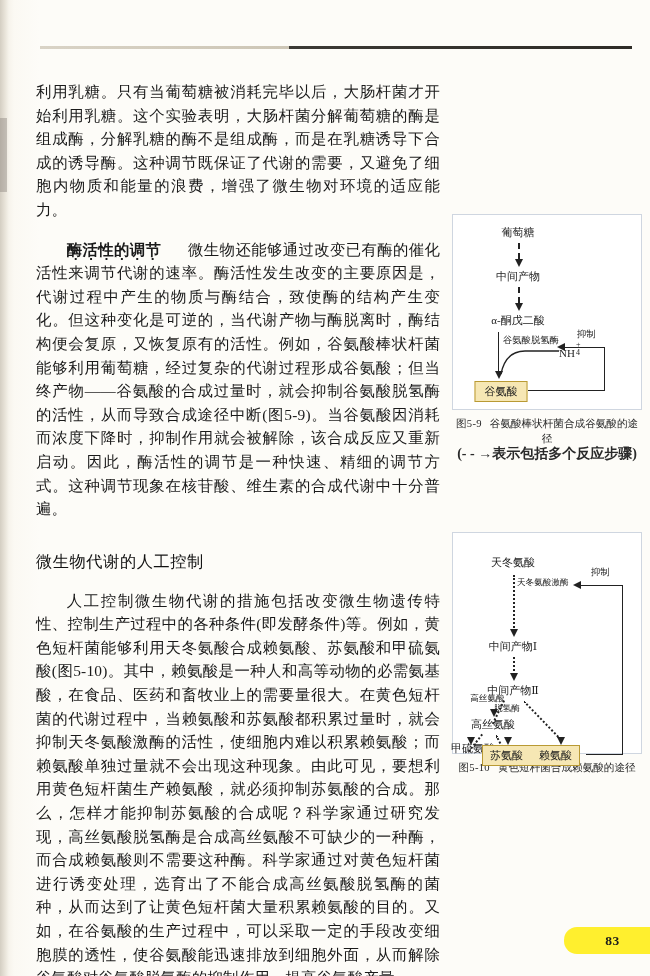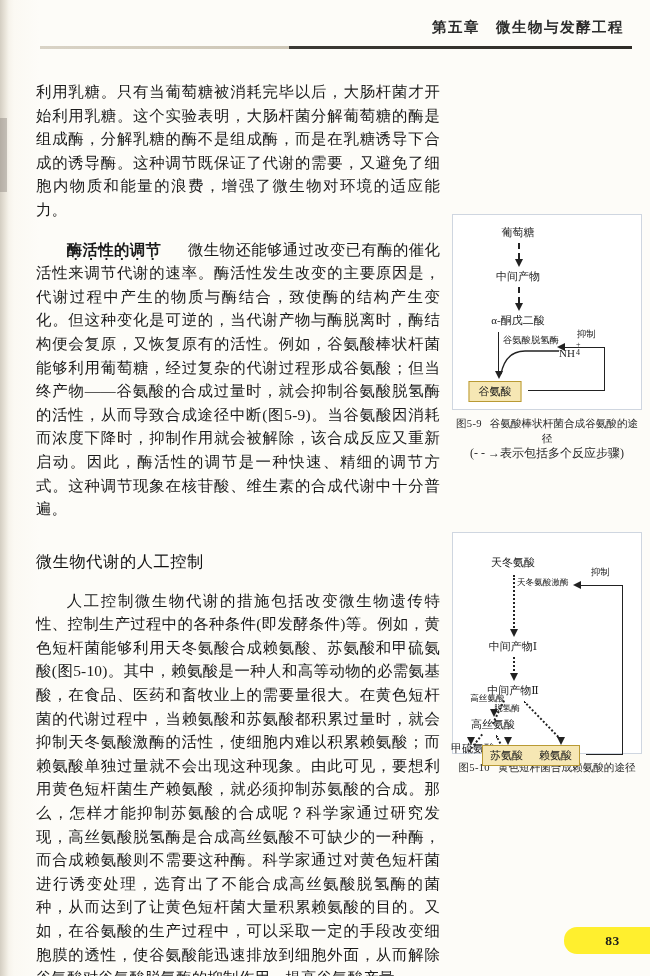--- a/index.html
+++ b/index.html
@@ -116,21 +116,22 @@
   .fig-caption {
     font-size: 10.6px;
     line-height: 15px;
     color: #2a2a2a;
     text-align: center;
     margin-top: 6px;
     font-family: "Liberation Serif","DejaVu Serif",serif;
   }
   .fig-caption .cap-sub {
     display: block;
-    font-size: 12px;
+    font-size: 14px;
+    font-weight: bold;
   }
   .fig-caption .cap-id {
     letter-spacing: .3px;
   }
 
   
   .node {
     position: absolute;
     font-size: 11px;
     white-space: nowrap;
@@ -222,21 +223,20 @@
 </style>
 </head>
 <body>
 
 <div class="page">
 
   <div class="spine"></div>
   <div class="spine-nick"></div>
 
   <div class="header">
-    <div class="header-title">第五章　微生物与发酵工程</div>
     <div class="header-rule"></div>
   </div>
 
   <div class="col-text">
 
     <p class="para">利用乳糖。只有当葡萄糖被消耗完毕以后，大肠杆菌才开始利用乳糖。这个实验表明，大肠杆菌分解葡萄糖的酶是组成酶，分解乳糖的酶不是组成酶，而是在乳糖诱导下合成的诱导酶。这种调节既保证了代谢的需要，又避免了细胞内物质和能量的浪费，增强了微生物对环境的适应能力。</p>
 
     <p class="para indent"><span class="emph-term">酶活性的调节</span><span class="term-gap"></span><span>微生物还能够通过改变已有酶的催化活性来调节代谢的速率。酶活性发生改变的主要原因是，代谢过程中产生的物质与酶结合，致使酶的结构产生变化。但这种变化是可逆的，当代谢产物与酶脱离时，酶结构便会复原，又恢复原有的活性。例如，谷氨酸棒状杆菌能够利用葡萄糖，经过复杂的代谢过程形成谷氨酸；但当终产物——谷氨酸的合成过量时，就会抑制谷氨酸脱氢酶的活性，从而导致合成途径中断(图5-9)。当谷氨酸因消耗而浓度下降时，抑制作用就会被解除，该合成反应又重新启动。因此，酶活性的调节是一种快速、精细的调节方式。这种调节现象在核苷酸、维生素的合成代谢中十分普遍。</span></p>
 
 
@@ -262,21 +262,21 @@
       <div class="vline-solid" style="left:45px; top:117px; height:42px;"></div>
       <div class="arrow-down" style="left:46px; top:156px;"></div>
 
       <div class="node small left" style="left:50px; top:120px;">谷氨酸脱氢酶</div>
 
       <svg class="curve-nh4" style="left:44px; top:128px;" width="64" height="34" viewBox="0 0 64 34">
         <path d="M62,8 L28,8 C14,8 7,16 4,31" fill="none" stroke="#222" stroke-width="1.4"></path>
       </svg>
       <div class="node left" style="left:106px; top:128px;"><span>NH</span><span style="display:inline-block; vertical-align:baseline; line-height:8px; font-size:8px; position:relative; top:-2px; left:1px;"><span style="display:block;">+</span><span style="display:block;">4</span></span></div>
 
-      <div class="boxnode" style="left:42px; top:166px;">谷氨酸</div>
+      <div class="boxnode" style="left:48px; top:166px;">谷氨酸</div>
 
       <div class="hline-solid" style="left:75px; top:175px; width:77px;"></div>
       <div class="vline-solid" style="left:151px; top:132px; height:44px;"></div>
       <div class="hline-solid" style="left:112px; top:132px; width:40px;"></div>
       <div class="arrow-left" style="left:104px; top:128px;"></div>
       <div class="node small left" style="left:124px; top:114px;">抑制</div>
     </div>
 
     <div class="fig-caption">
       <span class="cap-id">图5-9</span>

